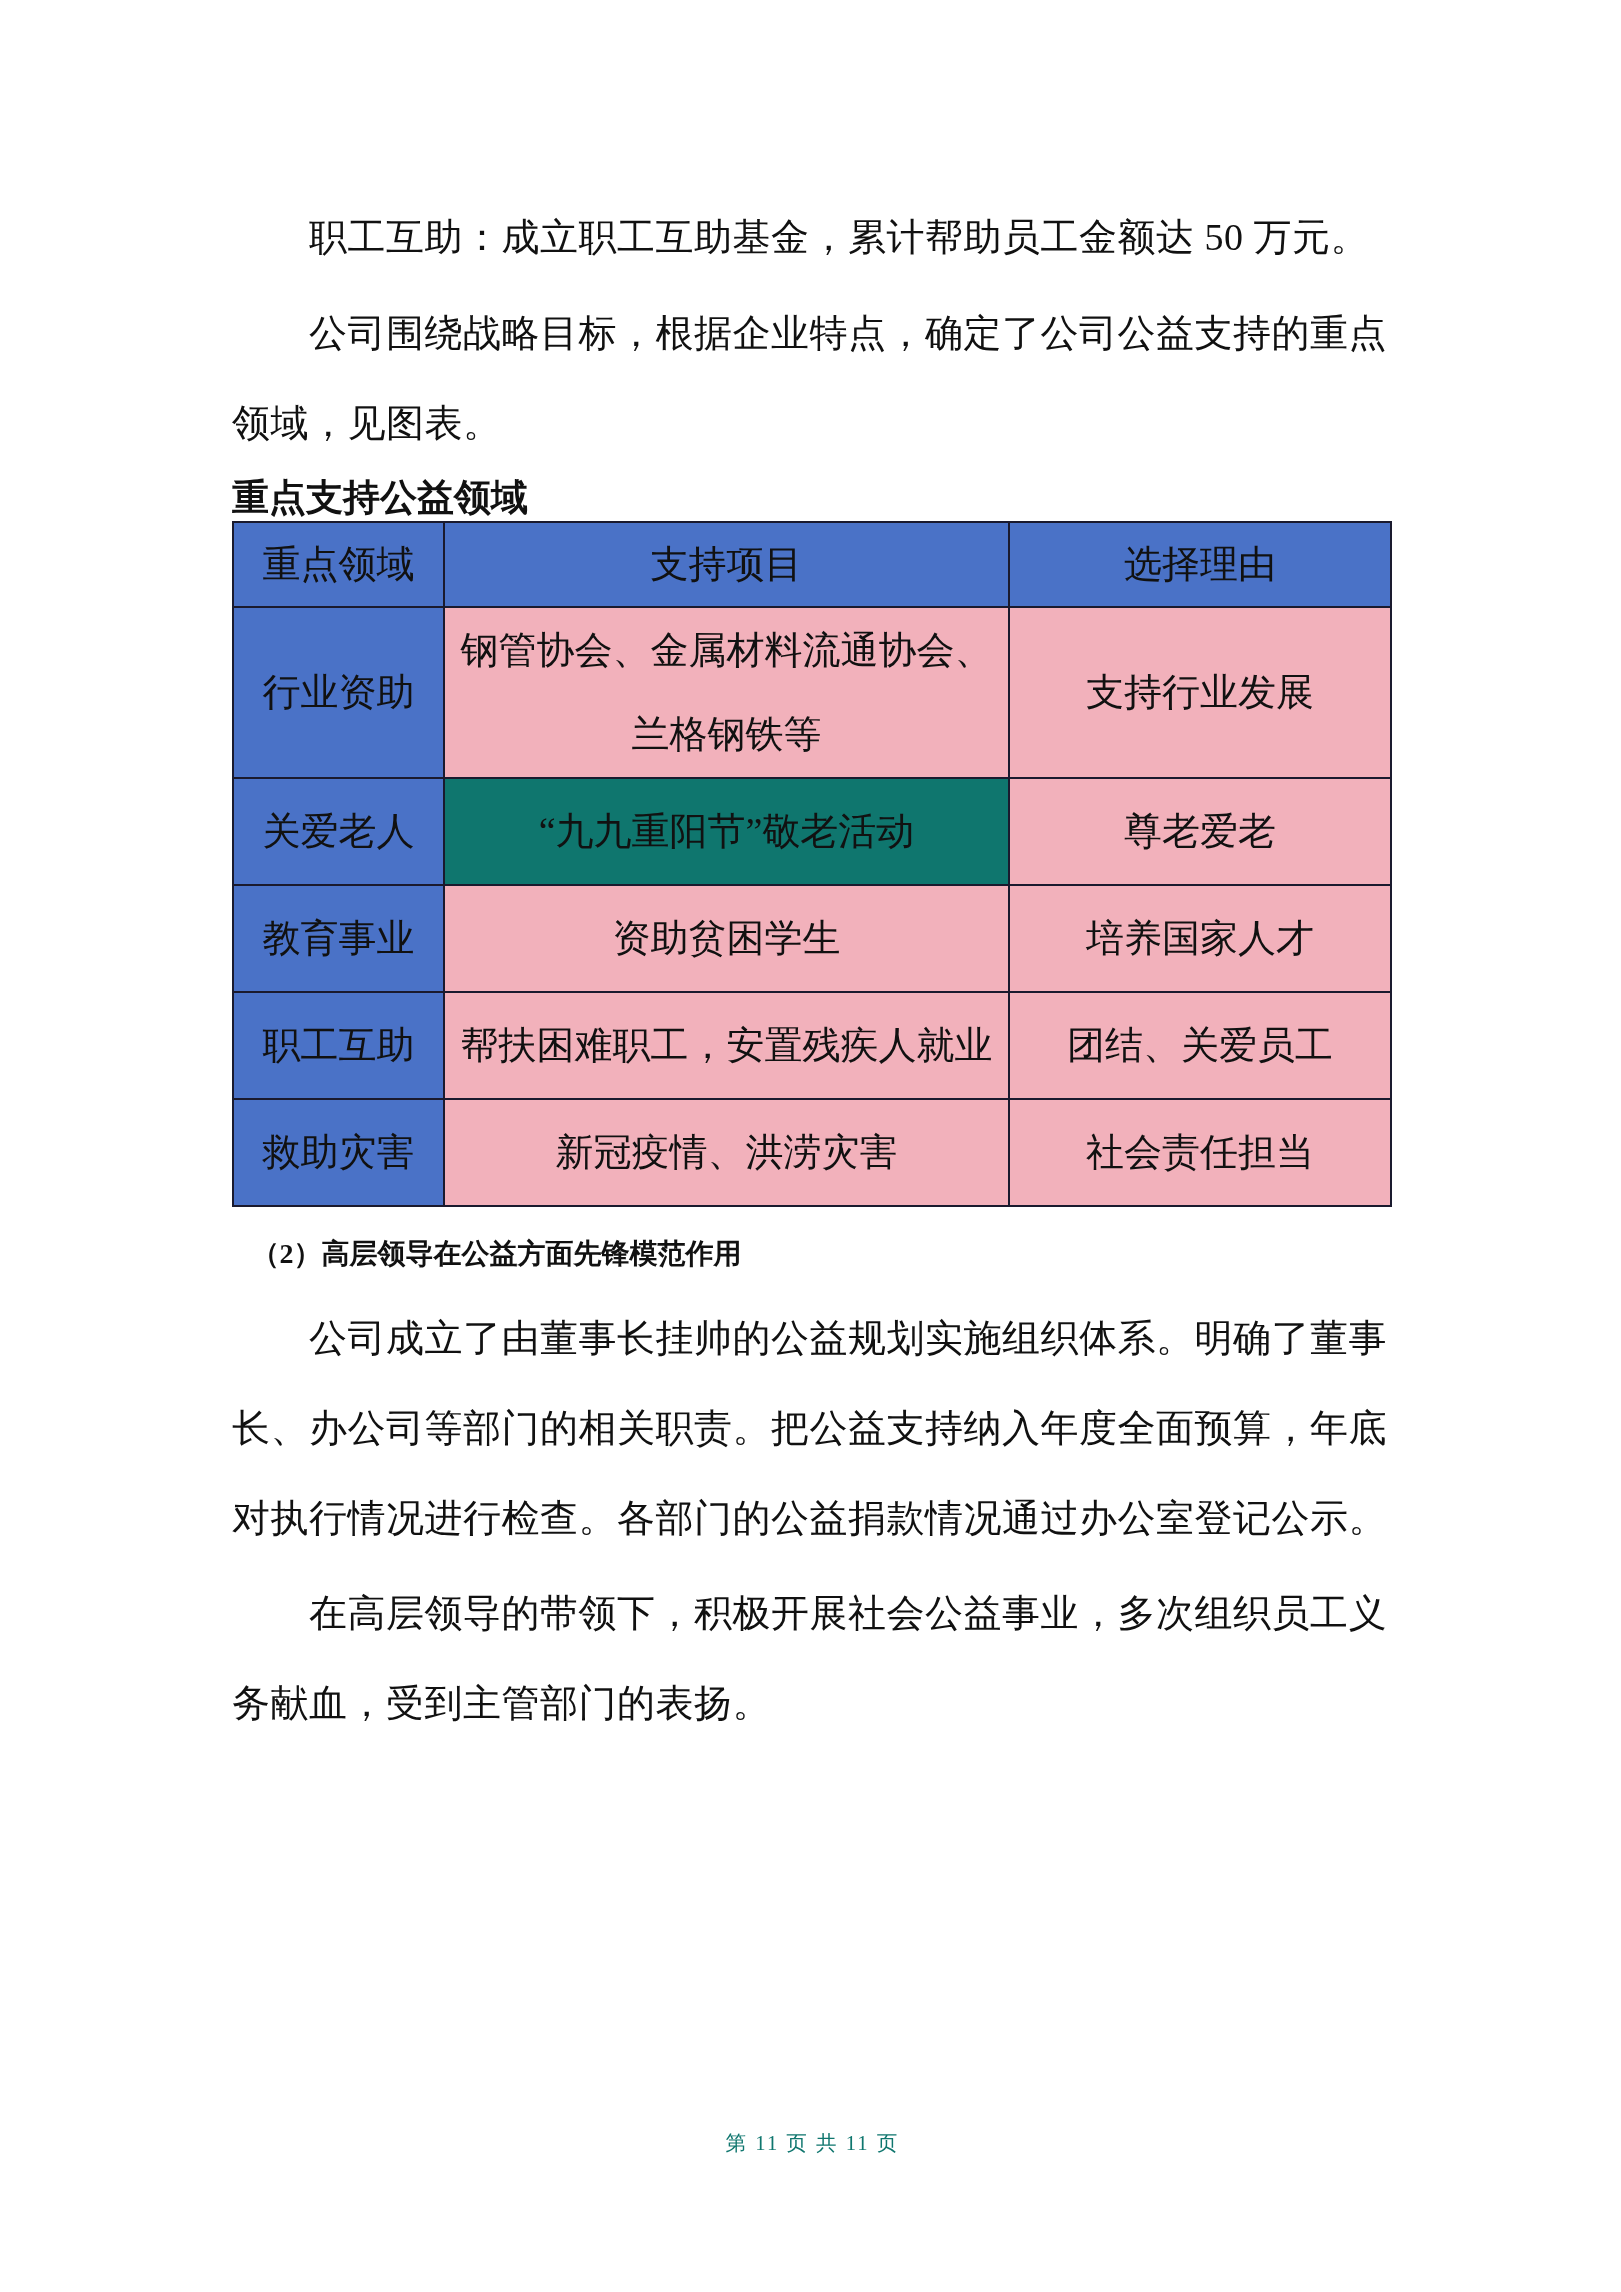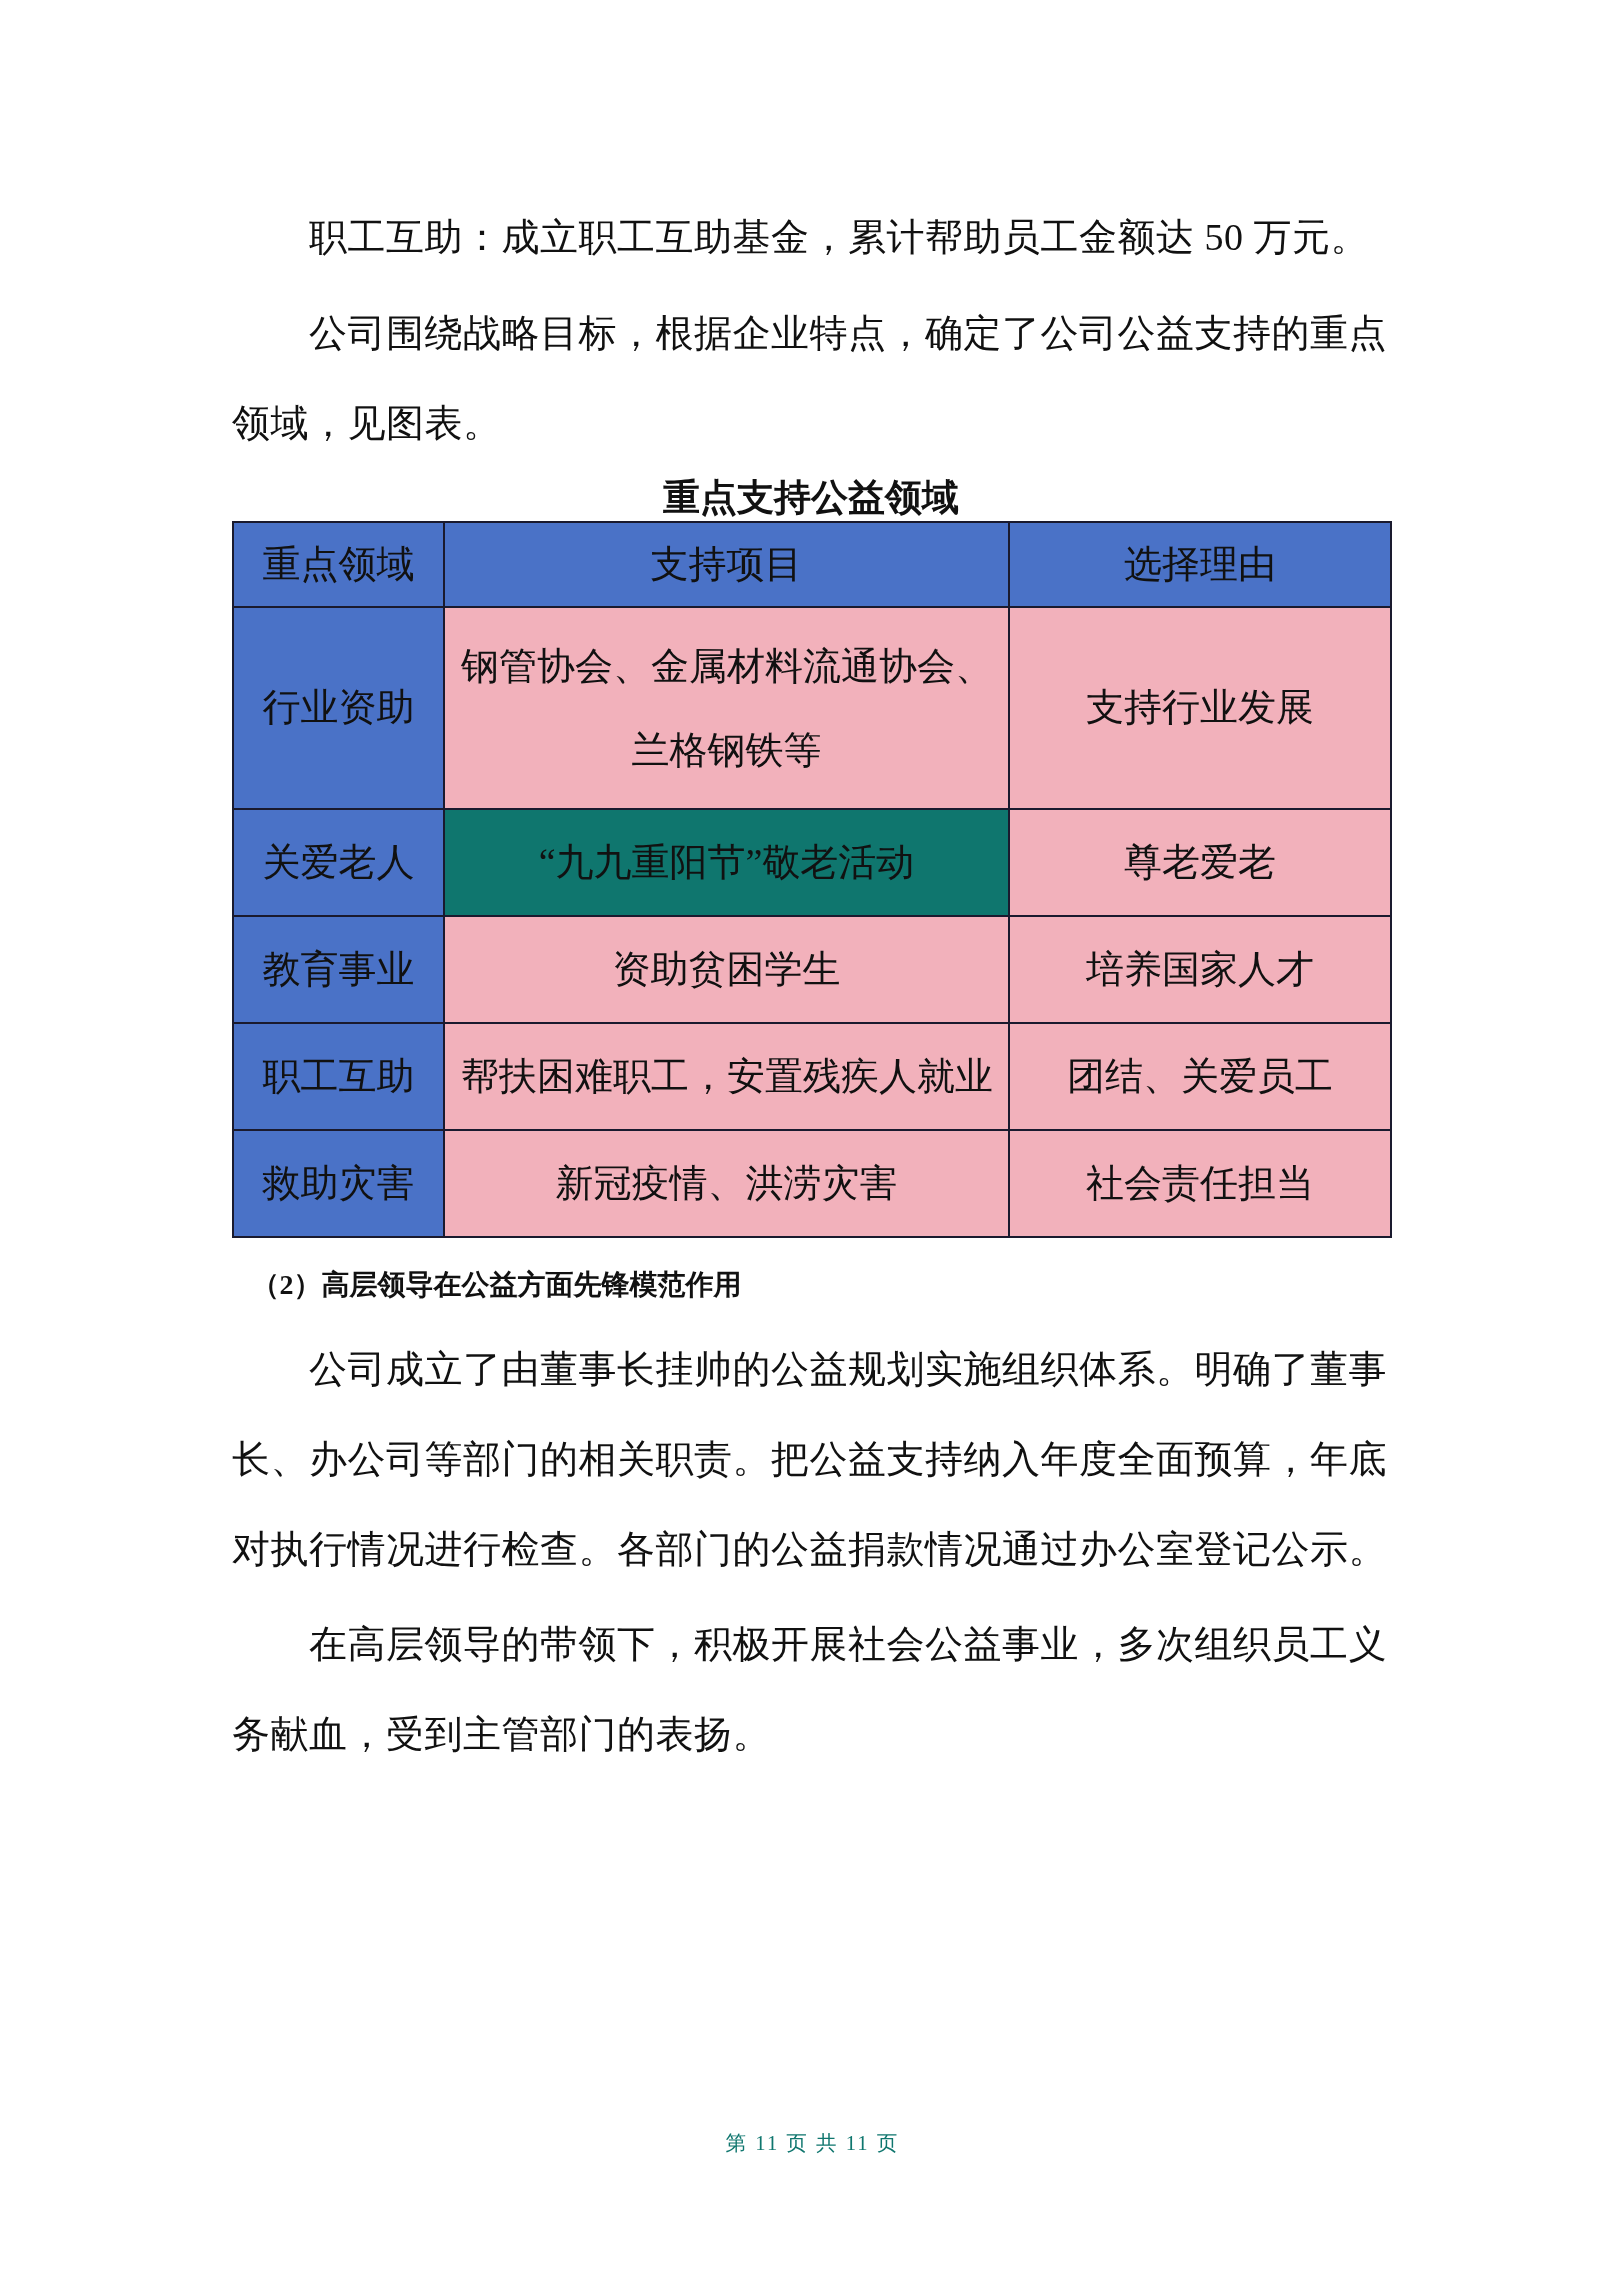--- a/index.html
+++ b/index.html
@@ -25,38 +25,38 @@
     font-size: 38px;
     line-height: 90px;
     white-space: nowrap;
     letter-spacing: 0.5px;
   }
   .line.first { text-indent: 77px; }
   .table-title {
     font-size: 37px;
     font-weight: bold;
     line-height: 47px;
-    text-align: center;
+    text-align: left;
     white-space: nowrap;
   }
   table.welfare {
     width: 1158px;
     border-collapse: collapse;
     table-layout: fixed;
   }
   table.welfare col.c1 { width: 211px; }
   table.welfare col.c2 { width: 565px; }
   table.welfare col.c3 { width: 382px; }
   table.welfare td, table.welfare th {
     border: 2px solid #1a1a2e;
     text-align: center;
     vertical-align: middle;
     font-size: 38px;
     font-weight: normal;
-    padding: 16px;
+    padding: 0;
     overflow: hidden;
     white-space: nowrap;
   }
   tr.hdr { height: 85px; }
   tr.r-tall { height: 171px; }
   tr.r { height: 107px; }
   .cell-line { line-height: 84px; white-space: nowrap; }
   .section-heading {
     font-size: 28px;
     font-weight: bold;

